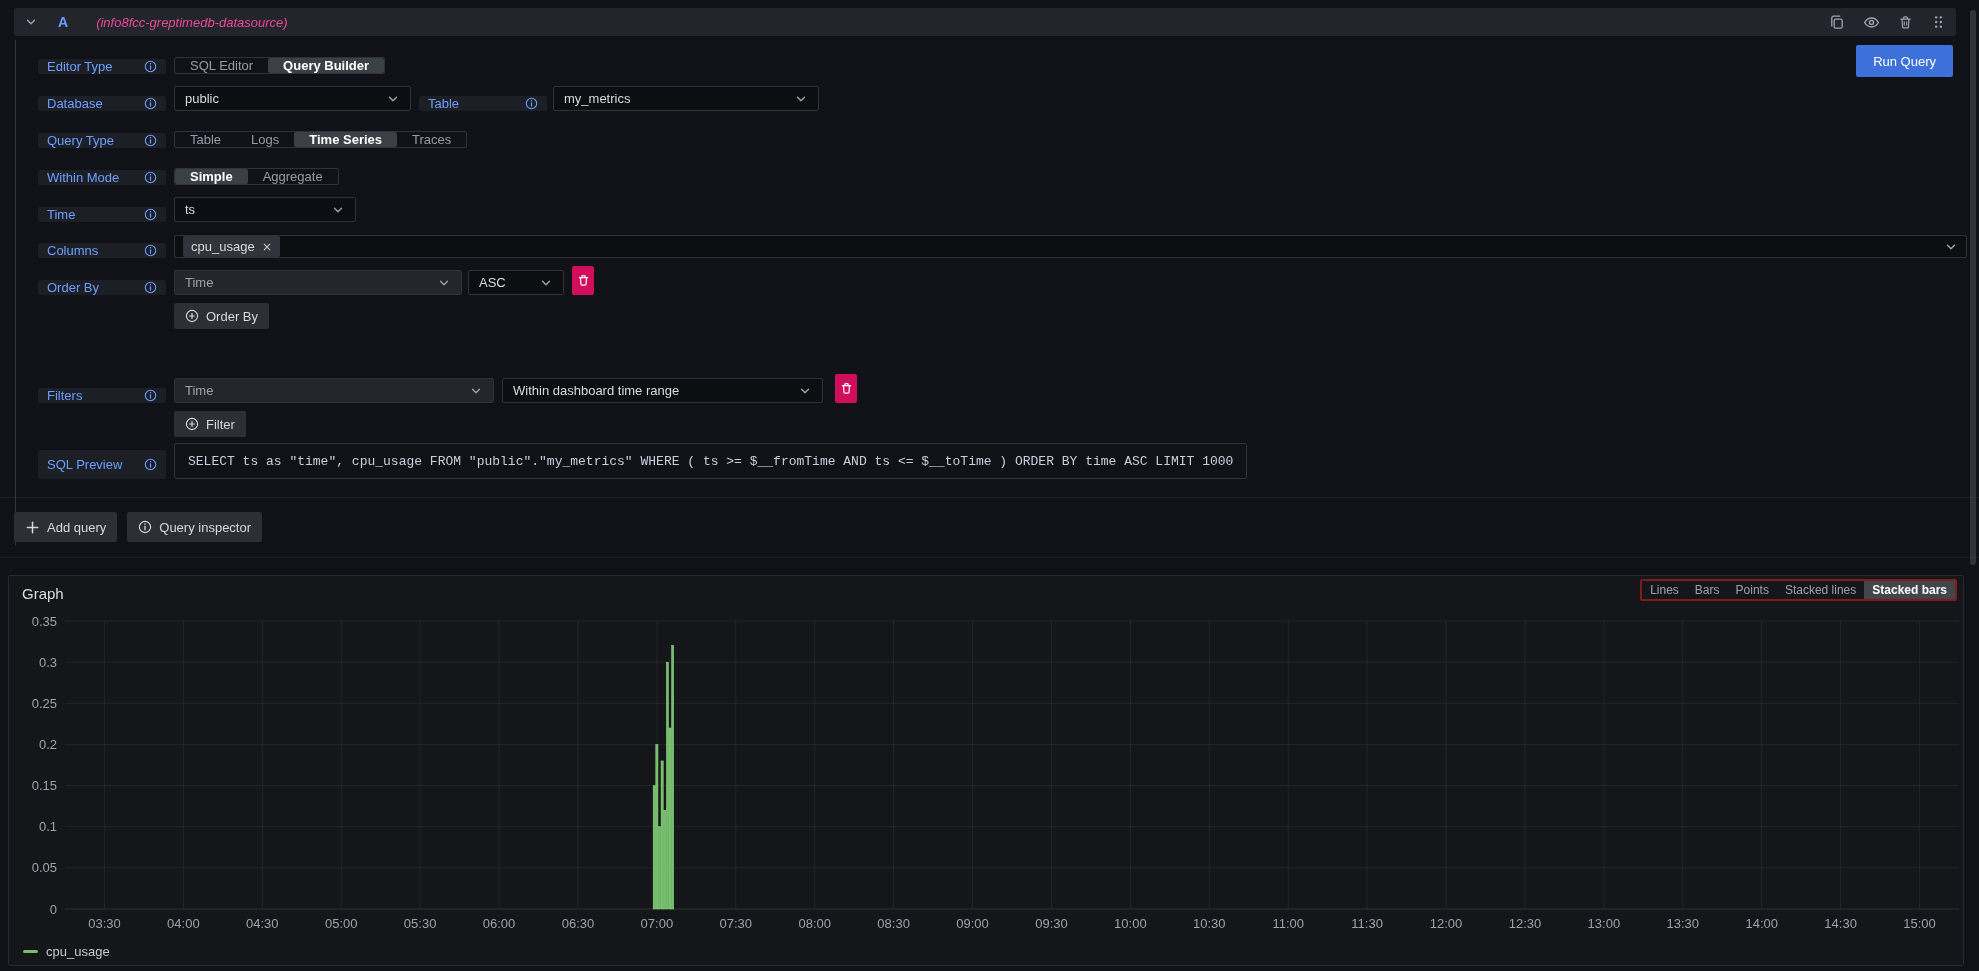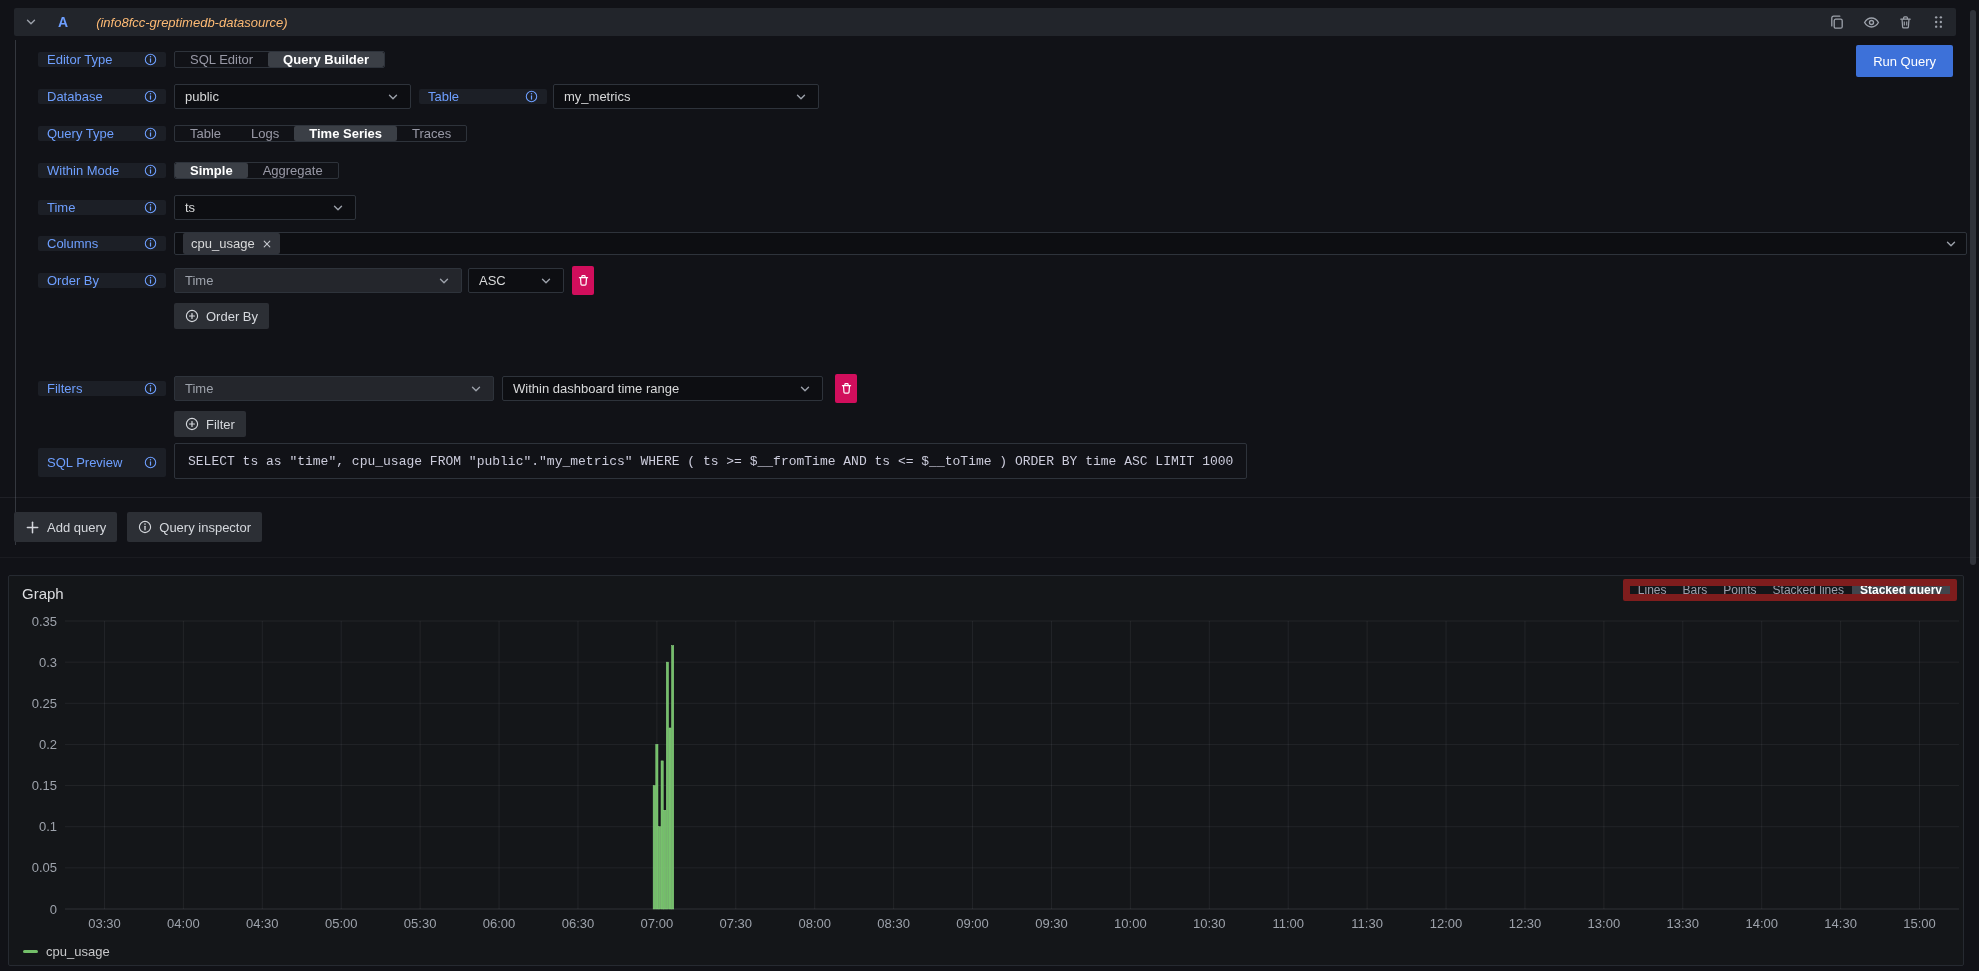--- a/index.html
+++ b/index.html
@@ -11,26 +11,26 @@
   }
   .left-rail { position:absolute; left:15px; top:40px; width:1px; height:505px; background:#34373e; }
 
   
   .qheader {
     position:absolute; left:14px; top:8px; right:23px; height:28px;
     background:#22252b; display:flex; align-items:center; padding:0 10px; gap:10px;
     border-radius:2px;
   }
   .qletter { color:#6e9fff; font-weight:700; font-size:14px; margin-left:10px; }
-  .dsname { color:#fdba74; font-style:italic; margin-left:18px; }
+  .dsname { color:#ec4899; font-style:italic; margin-left:18px; }
   .spacer { flex:1; }
   .hicon { color:#9da2ab; display:flex; align-items:center; cursor:pointer; margin-left:8px; }
 
   
-  .row { position:absolute; left:38px; right:12px; height:29px; display:flex; align-items:center; }
+  .row { position:absolute; left:38px; right:12px; height:29px; display:flex; align-items:flex-end; }
   .lbl {
     width:128px; flex:none; background:#1c1f26; border-radius:2px;
     display:flex; align-items:center; justify-content:space-between; padding:0 9px;
     margin-right:8px;
   }
   .lbl .txt { color:#6e9fff; font-weight:500; }
   .info { color:#6e9fff; display:flex; align-items:center; }
   .lbl2 { margin-left:8px; margin-right:0; }
 
   .select, .input {
@@ -90,21 +90,21 @@
   .footer-btns .btn-gray { height:30px; }
 
   
   .panel {
     position:absolute; left:8px; top:575px; width:1956px; height:391px;
     background:#141619; border:1px solid #262a31; border-radius:2px;
   }
   .panel-title { position:absolute; left:13px; top:9px; font-size:15px; color:#dcdde0; font-weight:500; }
   .modes {
     position:absolute; right:6px; top:3px; height:22px; display:flex; align-items:stretch;
-    border:7px solid #7f1d1d; border-radius:2px; overflow:hidden; font-size:12px;
+    border:2px solid #7f1d1d; border-radius:2px; overflow:hidden; font-size:12px;
   }
   .modes .opt { display:flex; align-items:center; padding:0 8px; color:rgba(204,204,220,0.75); cursor:pointer; white-space:nowrap; }
   .modes .opt.sel { background:#41454c; color:#fff; font-weight:600; }
   .chartsvg { position:absolute; left:0; top:0; }
   .legend { position:absolute; left:14px; top:368px; display:flex; align-items:center; gap:8px; }
   .legend .swatch { width:15px; height:3px; border-radius:1.5px; background:#73bf69; }
   .legend .name { color:#c7c8ca; font-size:13px; cursor:pointer; }
 
   .scrollbar { position:absolute; right:3px; top:10px; width:6px; height:555px; background:#4a4e57; border-radius:3px; opacity:0.55; }
 </style>
@@ -449,21 +449,21 @@
 
   <div class="divider" style="top:557px;background:rgba(204,204,220,0.05)"></div>
 
   <div class="panel">
     <div class="panel-title">Graph</div>
     <div class="modes" id="graph-modes">
         <span class="opt">Lines</span>
         <span class="opt">Bars</span>
         <span class="opt">Points</span>
         <span class="opt">Stacked lines</span>
-        <span class="opt sel">Stacked query</span>
+        <span class="opt sel">Stacked bars</span>
       </div>
     <svg class="chartsvg" id="chart" width="1956" height="362" viewBox="0 0 1956 362">
         <line x1="56" y1="333" x2="1950" y2="333" stroke="rgba(204,204,220,0.15)" stroke-width="1"></line>
         <text x="48" y="337.5" fill="#9da2ab" font-size="13" font-family="Liberation Sans, sans-serif" text-anchor="end">0</text>
         <line x1="56" y1="291.85714285714283" x2="1950" y2="291.85714285714283" stroke="rgba(204,204,220,0.08)" stroke-width="1"></line>
         <text x="48" y="296.35714285714283" fill="#9da2ab" font-size="13" font-family="Liberation Sans, sans-serif" text-anchor="end">0.05</text>
         <line x1="56" y1="250.71428571428572" x2="1950" y2="250.71428571428572" stroke="rgba(204,204,220,0.08)" stroke-width="1"></line>
         <text x="48" y="255.21428571428572" fill="#9da2ab" font-size="13" font-family="Liberation Sans, sans-serif" text-anchor="end">0.1</text>
         <line x1="56" y1="209.57142857142856" x2="1950" y2="209.57142857142856" stroke="rgba(204,204,220,0.08)" stroke-width="1"></line>
         <text x="48" y="214.07142857142856" fill="#9da2ab" font-size="13" font-family="Liberation Sans, sans-serif" text-anchor="end">0.15</text>

